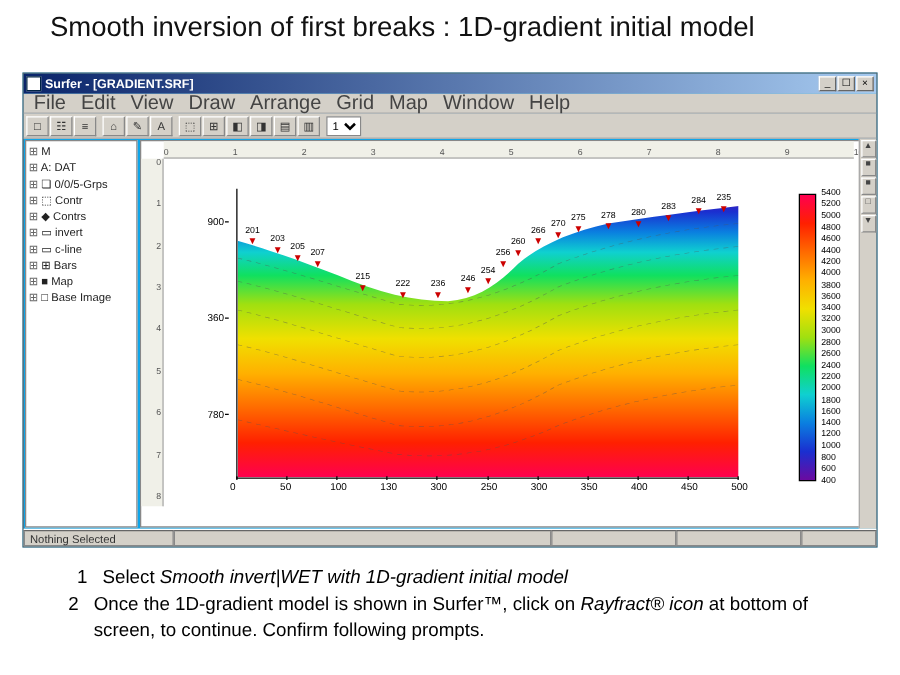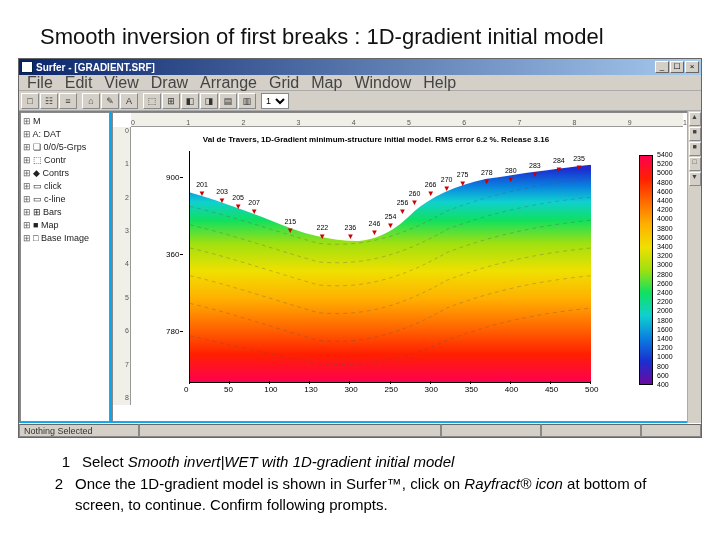--- a/index.html
+++ b/index.html
@@ -1,19 +1,19 @@
 <!DOCTYPE html>
 <html><head>
 <meta charset="utf-8">
 <style>
   * { box-sizing: border-box; }
   html, body { margin: 0; padding: 0; }
   body { width: 720px; height: 540px; background: #fff; font-family: Arial, sans-serif; overflow: hidden; position: relative; }
 
-  .slide-title { font-size: 22px; padding: 24px 40px 6px 40px; color: #111; }
+  .slide-title { font-size: 22px; padding: 9px 40px 6px 40px; color: #111; }
 
   .app { position: absolute; left: 18px; top: 58px; width: 684px; height: 380px; border: 1px solid #666; background: #0ea5e9; font-family: "MS Sans Serif", Tahoma, sans-serif; }
 
   .titlebar { height: 16px; background: linear-gradient(to right, #0a246a 0%, #a6caf0 100%); display: flex; align-items: center; padding: 0 2px; }
   .titlebar .app-icon { width: 12px; height: 12px; background: #fff; border: 1px solid #024; margin-right: 3px; }
   .titlebar .title-text { color: #fff; font-size: 10px; font-weight: bold; flex: 1; white-space: nowrap; overflow: hidden; }
   .titlebar .winbtn { width: 14px; height: 12px; background: #d4d0c8; border: 1px solid #fff; border-right-color: #666; border-bottom-color: #666; margin-left: 1px; font-size: 8px; line-height: 10px; text-align: center; color: #000; cursor: default; }
 
   .menubar { height: 16px; background: #d4d0c8; display: flex; align-items: center; padding: 0 2px; border-bottom: 1px solid #aaa; }
   .menubar .menu-item { font-size: 16px; color: #444; padding: 0 6px; cursor: default; }
@@ -118,21 +118,21 @@
   </div>
 
   <div class="work">
     <div class="obj-mgr">
       <div class="tree">
         <div class="node">M</div>
         <div class="node">A: DAT</div>
         <div class="node">❏ 0/0/5-Grps</div>
         <div class="node">⬚ Contr</div>
         <div class="node">◆ Contrs</div>
-        <div class="node">▭ click</div>
+        <div class="node">▭ invert</div>
         <div class="node">▭ c-line</div>
         <div class="node">⊞ Bars</div>
         <div class="node">■ Map</div>
         <div class="node">□ Base Image</div>
       </div>
     </div>
 
     <div class="doc-area">
       <div class="doc-win">
         <div class="ruler-h">
@@ -155,21 +155,20 @@
             <div class="tick" style="top: 36%; right: 1px;">3</div>
             <div class="tick" style="top: 48%; right: 1px;">4</div>
             <div class="tick" style="top: 60%; right: 1px;">5</div>
             <div class="tick" style="top: 72%; right: 1px;">6</div>
             <div class="tick" style="top: 84%; right: 1px;">7</div>
             <div class="tick" style="top: 96%; right: 1px;">8</div>
           </div>
         <div class="canvas">
 
           <div class="plot">
-            <div class="plot-title">Val de Travers, 1D-Gradient minimum-structure initial model. RMS error 6.2 %. Release 3.16</div>
             <div class="axes">
 
               <svg class="wave-wrap" viewBox="0 0 100 100" preserveAspectRatio="none" style="width:100%;height:100%;">
                 <defs>
                   <linearGradient id="vg" x1="0" y1="0" x2="0" y2="1">
                     <stop offset="0%" stop-color="#6b0aa0"></stop>
                     <stop offset="8%" stop-color="#1a2fd0"></stop>
                     <stop offset="15%" stop-color="#0a7fe0"></stop>
                     <stop offset="22%" stop-color="#0fd0d0"></stop>
                     <stop offset="30%" stop-color="#10e060"></stop>

